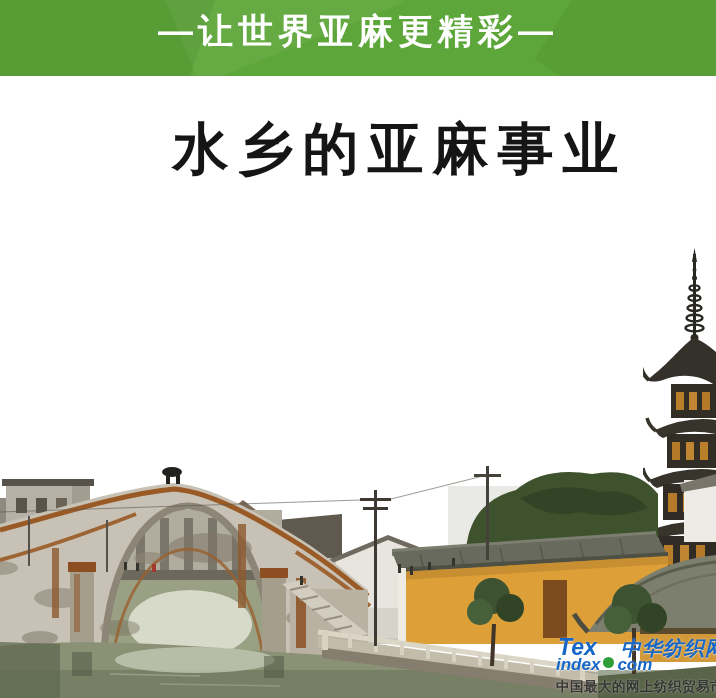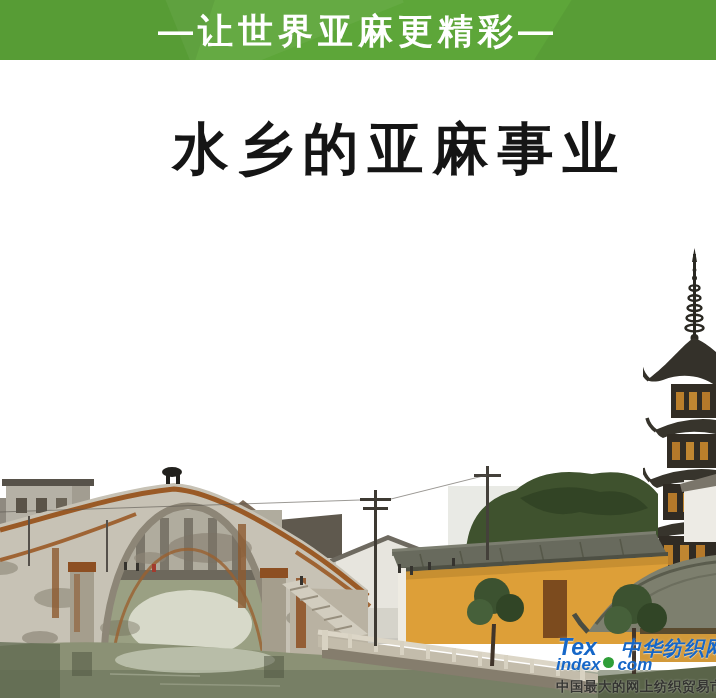--- a/index.html
+++ b/index.html
@@ -1,19 +1,19 @@
 <!DOCTYPE html>
 <html><head>
 <meta charset="utf-8">
 <style>
   html,body{margin:0;padding:0;background:#ffffff;}
   .page{position:relative;width:716px;height:698px;background:#ffffff;overflow:hidden;
         font-family:"Liberation Sans","DejaVu Sans",sans-serif;}
   
-  .banner{position:absolute;left:0;top:0;width:716px;height:60px;background:#5da639;overflow:hidden;}
+  .banner{position:absolute;left:0;top:0;width:716px;height:76px;background:#5da639;overflow:hidden;}
   .banner .deco{position:absolute;}
   .deco1{left:-60px;top:-70px;width:260px;height:190px;background:rgba(0,0,0,0.06);transform:rotate(18deg);}
   .deco2{left:160px;top:-120px;width:220px;height:170px;background:rgba(255,255,255,0.05);transform:rotate(-22deg);}
   .deco3{left:560px;top:-30px;width:220px;height:160px;background:rgba(0,0,0,0.05);transform:rotate(32deg);}
   .slogan{position:absolute;left:0;top:0;width:716px;height:68px;line-height:62px;margin:0;
           text-align:center;color:#ffffff;font-size:35px;font-weight:600;letter-spacing:5px;}
   
   .cal-title{position:absolute;left:0;top:94px;width:716px;margin:18px;text-align:center;
              color:#151515;font-size:56px;font-weight:bold;letter-spacing:9px;
              font-family:"DejaVu Serif","Liberation Serif",serif;padding-left:24px;}

